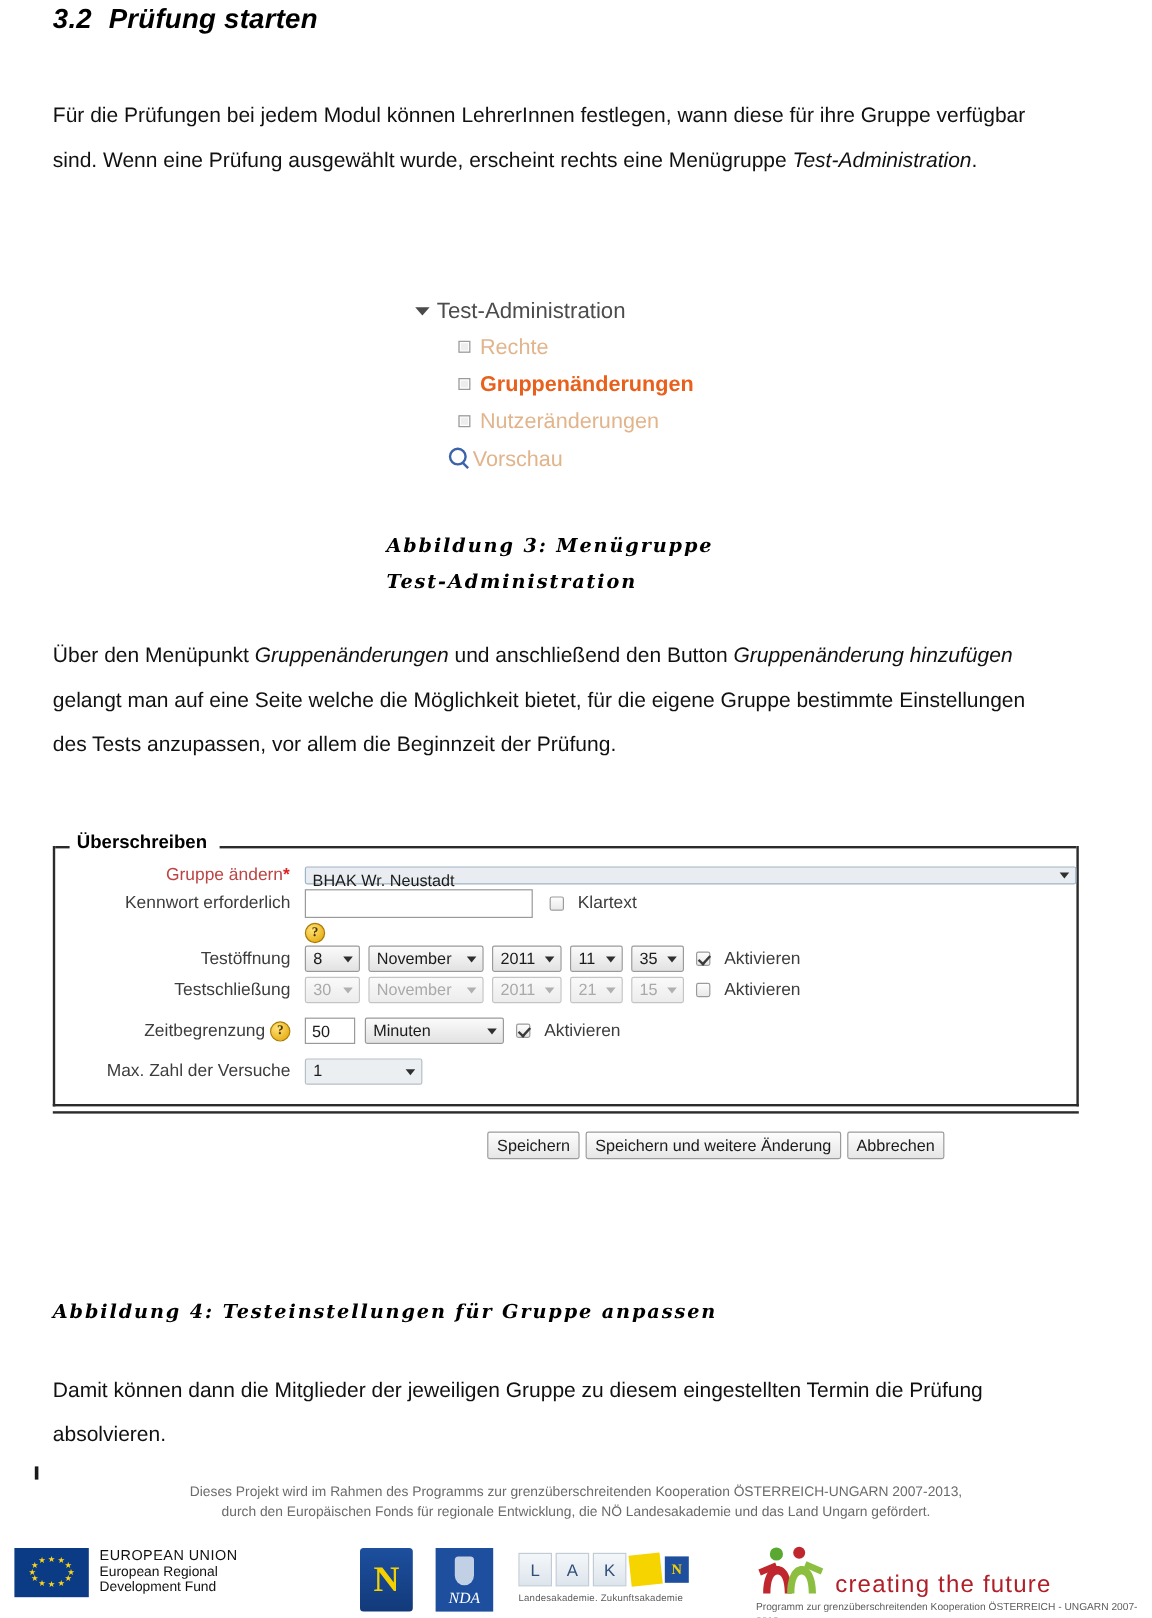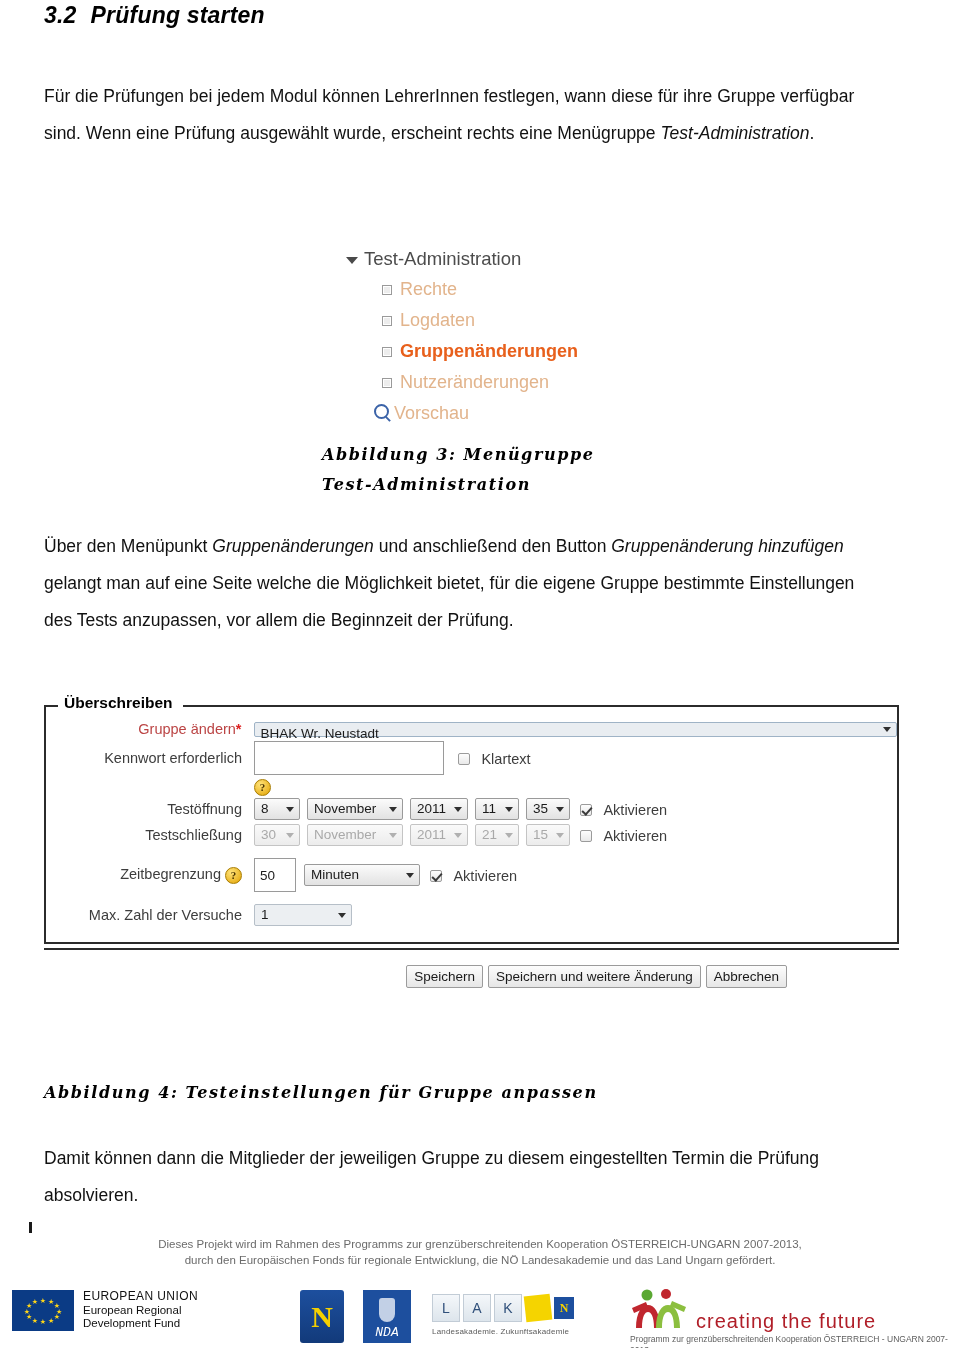--- a/index.html
+++ b/index.html
@@ -103,21 +103,21 @@
   }
   .sel.big{width:645px;background:#e9edf1;border-color:#9fb3c6;height:15px;line-height:21px;}
   .sel.small{background:linear-gradient(#fbfbfb,#e2e2e2);border:1px solid #9a9a9a;}
   .sel.disabled{color:#a9a9a9;background:linear-gradient(#fafafa,#ececec);border-color:#c4c4c4;}
   .sel.disabled .arrow{border-top-color:#b0b0b0;}
 
   .txt{
     width:190px;height:24px;box-sizing:border-box;
     border:1px solid #9a9a9a;background:#fff;
     font-family:"Liberation Sans", sans-serif;font-size:13.5px;
-    padding:16px 5px;color:#1b1b1b;
+    padding:0 5px;color:#1b1b1b;
   }
   .txt.tiny{width:42px;height:22px;}
 
   .chk{
     display:inline-block;width:12px;height:12px;box-sizing:border-box;
     border:1px solid #9b9b9b;background:linear-gradient(#fdfdfd,#e9e9e9);
     vertical-align:middle;position:relative;border-radius:2px;
   }
   .chk.on:after{
     content:"";position:absolute;left:3px;top:0px;width:4px;height:8px;
@@ -169,21 +169,21 @@
   .eu-text .l1{font-size:12px;letter-spacing:.4px;}
 
   .logo-noe{position:absolute;left:300px;top:2px;width:44px;height:53px;
     background:linear-gradient(#1d4f9e,#123a7a);border-radius:3px;
     display:flex;align-items:center;justify-content:center;}
   .logo-noe .n{color:#f5d000;font-size:30px;font-weight:bold;font-family:"Liberation Serif",serif;line-height:30px;}
 
   .logo-nda{position:absolute;left:363px;top:2px;width:48px;height:53px;background:#1d4f9e;
     display:flex;flex-direction:column;align-items:center;justify-content:flex-end;padding-bottom:3px;box-sizing:border-box;}
   .nda-crest{width:16px;height:24px;background:#dfe6f2;border-radius:3px 3px 8px 8px;margin-bottom:3px;opacity:.85;}
-  .logo-nda .t{color:#fff;font-size:13px;font-style:italic;font-family:Liberation Mono, monospace;}
+  .logo-nda .t{color:#fff;font-size:13px;font-style:italic;font-family:Liberation Serif, serif;}
 
   .logo-lak{position:absolute;left:432px;top:6px;}
   .lak-row{display:flex;align-items:center;}
   .lak-box{
     width:26px;height:26px;margin-right:3px;
     background:linear-gradient(#f4f7fa,#dde5ec);border:1px solid #c2ccd6;
     color:#2f4f7a;font-size:14px;text-align:center;line-height:26px;
   }
   .lak-yellow{width:26px;height:26px;background:#f5d400;margin-right:3px;transform:rotate(-6deg);}
   .lak-n{width:20px;height:22px;background:#1d4f9e;color:#f5d000;font-size:12px;font-weight:bold;
@@ -214,24 +214,20 @@
     <div class="menu-row">
       <span class="glyph"><span class="m-caret"></span></span>
       <span class="menu-label menu-root">Test-Administration</span>
     </div>
 
     <div class="menu-row indent">
       <span class="glyph"><span class="m-sq"></span></span>
       <span class="menu-label menu-item">Rechte</span>
     </div>
 
-    <div class="menu-row indent">
-      <span class="glyph"><span class="m-sq"></span></span>
-      <span class="menu-label menu-item">Logdaten</span>
-    </div>
 
     <div class="menu-row indent">
       <span class="glyph"><span class="m-sq"></span></span>
       <span class="menu-label menu-item active">Gruppenänderungen</span>
     </div>
 
     <div class="menu-row indent">
       <span class="glyph"><span class="m-sq"></span></span>
       <span class="menu-label menu-item">Nutzeränderungen</span>
     </div>

